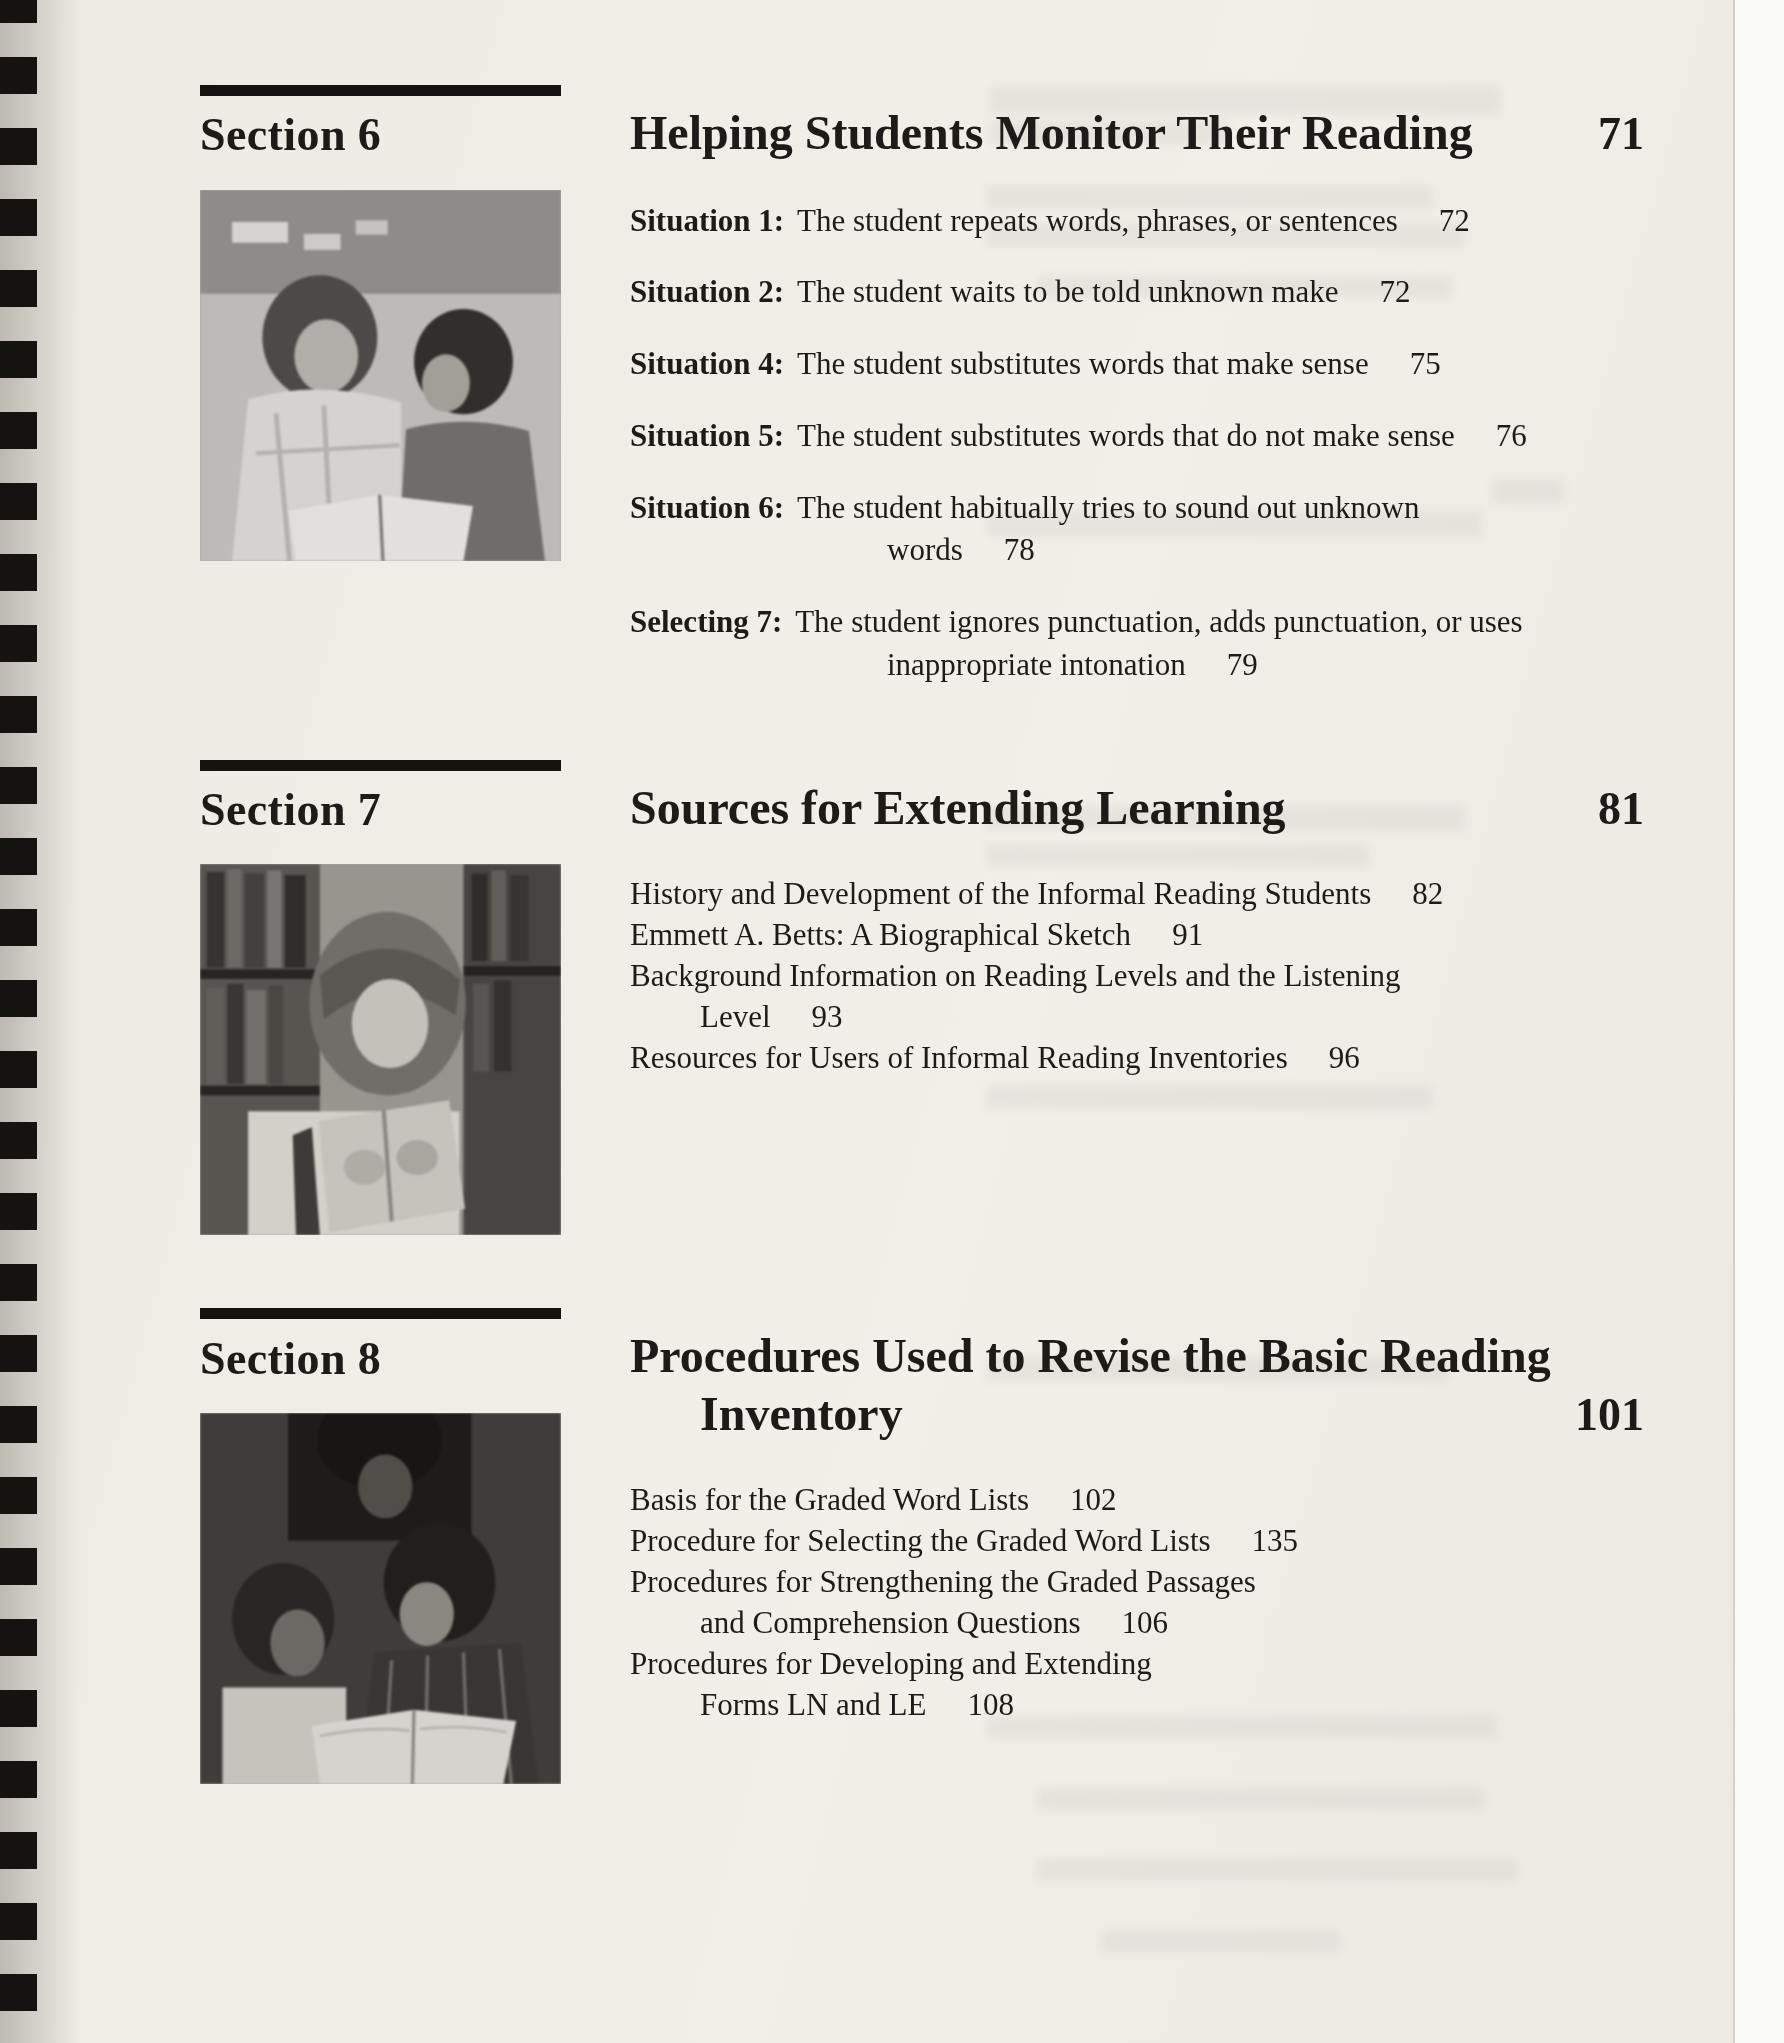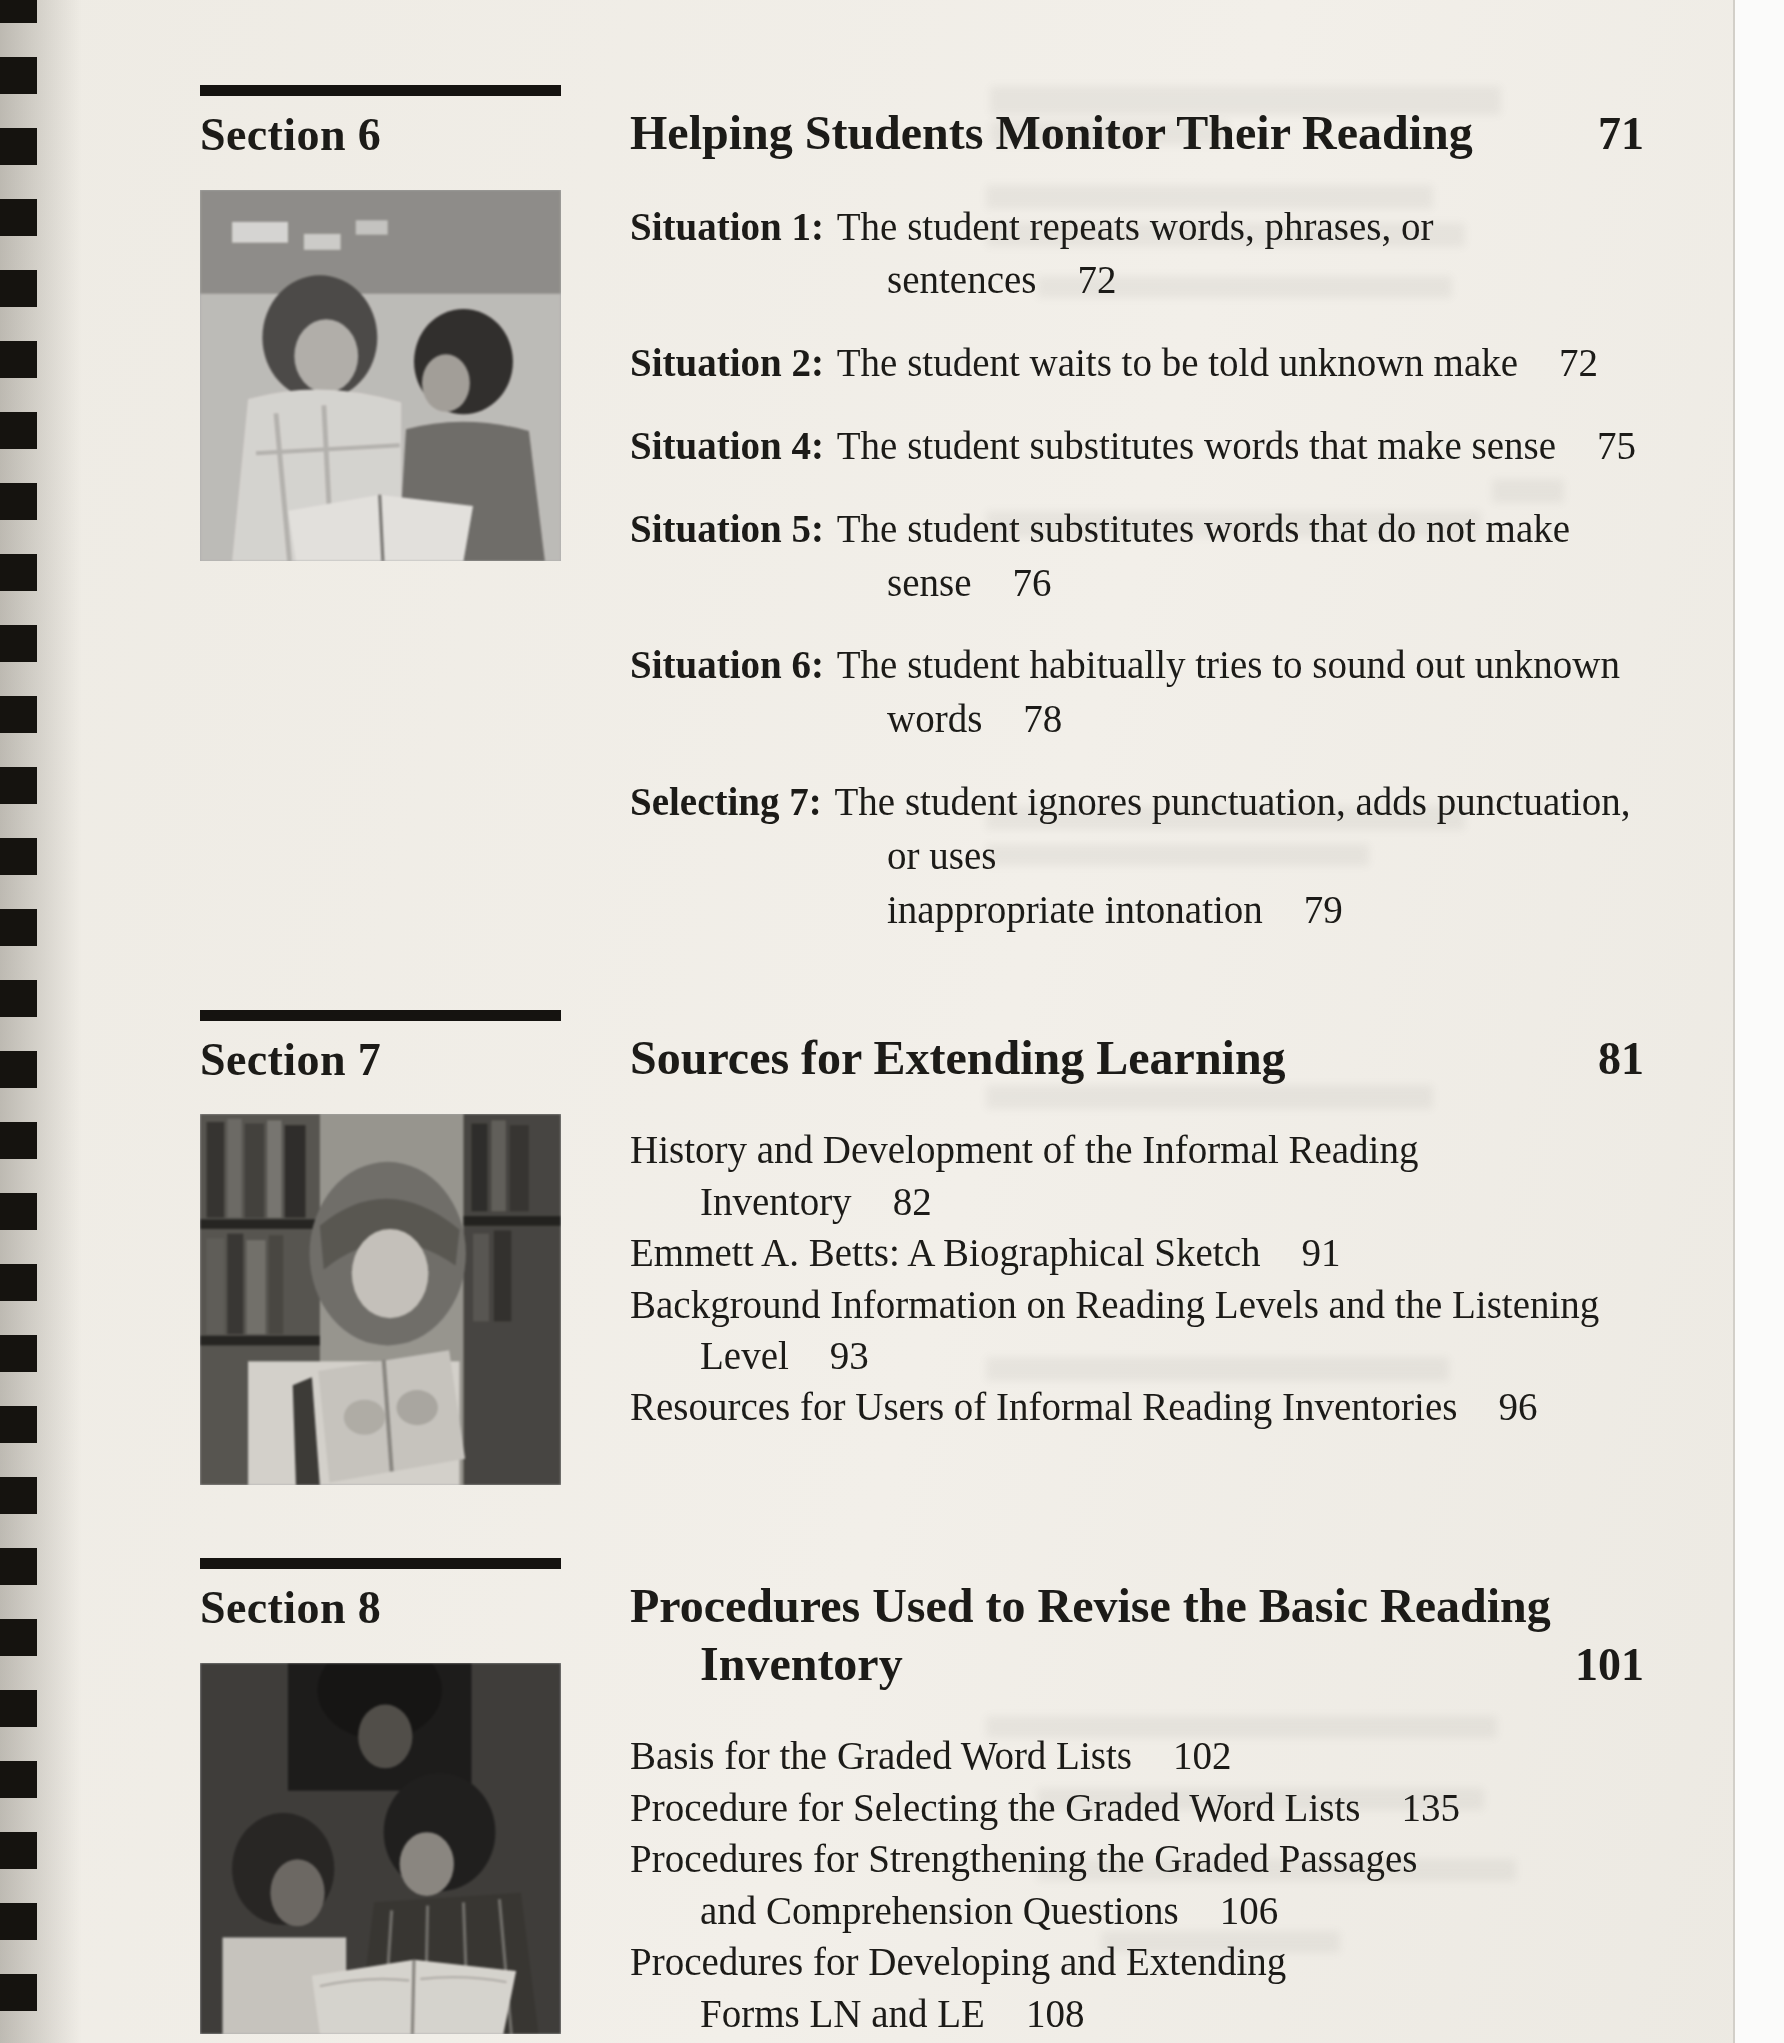--- a/index.html
+++ b/index.html
@@ -39,21 +39,21 @@
   .sec-label { font-size: 46px; font-weight: bold; letter-spacing: 0.4px; line-height: 1.2; }
   .photo { margin-top: 27px; width: 361px; height: 371px; overflow: hidden; background:#aaa; }
   .photo svg { display: block; filter: blur(1px) contrast(0.96); }
   .right-col { padding-top: 19px; }
   .title-row { display: flex; justify-content: space-between; align-items: flex-end; gap: 12px; }
   .sec-title {
     font-size: 48px; font-weight: bold; line-height: 1.2;
     white-space: pre-line; padding-left: 70px; text-indent: -70px;
   }
   .sec-page { font-size: 46px; font-weight: bold; line-height: 1.2; }
-  .items { margin-top: 38px; font-size: 39px; }
+  .items { margin-top: 38px; font-size: 31px; }
   .items-spaced { line-height: 1.38; }
   .items-tight { line-height: 1.32; }
   .toc-item { white-space: pre-line; }
   .items-spaced .toc-item + .toc-item { margin-top: 29px; }
   .hang-wide { padding-left: 257px; text-indent: -257px; }
   .hang-narrow { padding-left: 70px; text-indent: -70px; }
   .b { font-weight: bold; margin-right: 12.8px; }
   .pg { margin-left: 41px; }
 </style>
 </head>
@@ -163,21 +163,21 @@
             <ellipse cx="272" cy="368" rx="26" ry="22" fill="#aba8a1"></ellipse>
           </svg>
         </div>
       </div>
       <div class="right-col">
         <div class="title-row">
           <h2 class="sec-title">Sources for Extending Learning</h2>
           <span class="sec-page">81</span>
         </div>
         <div class="items items-tight">
-          <div class="toc-item hang-narrow"><span>History and Development of the Informal Reading Inventory</span><span class="pg">82</span></div>
+          <div class="toc-item hang-narrow"><span>History and Development of the Informal Reading Students</span><span class="pg">82</span></div>
           <div class="toc-item hang-narrow"><span>Emmett A. Betts: A Biographical Sketch</span><span class="pg">91</span></div>
           <div class="toc-item hang-narrow"><span>Background Information on Reading Levels and the Listening
 Level</span><span class="pg">93</span></div>
           <div class="toc-item hang-narrow"><span>Resources for Users of Informal Reading Inventories</span><span class="pg">96</span></div>
         </div>
       </div>
     </div>
 
     <div class="section">
       <div class="left-col">

